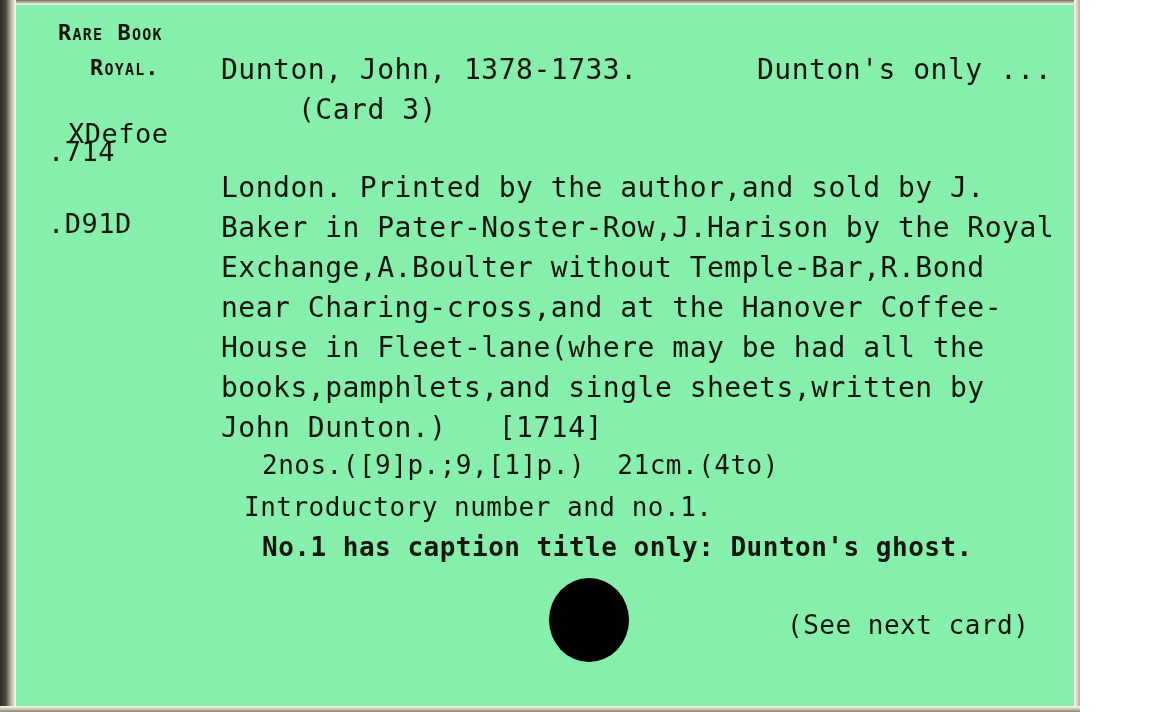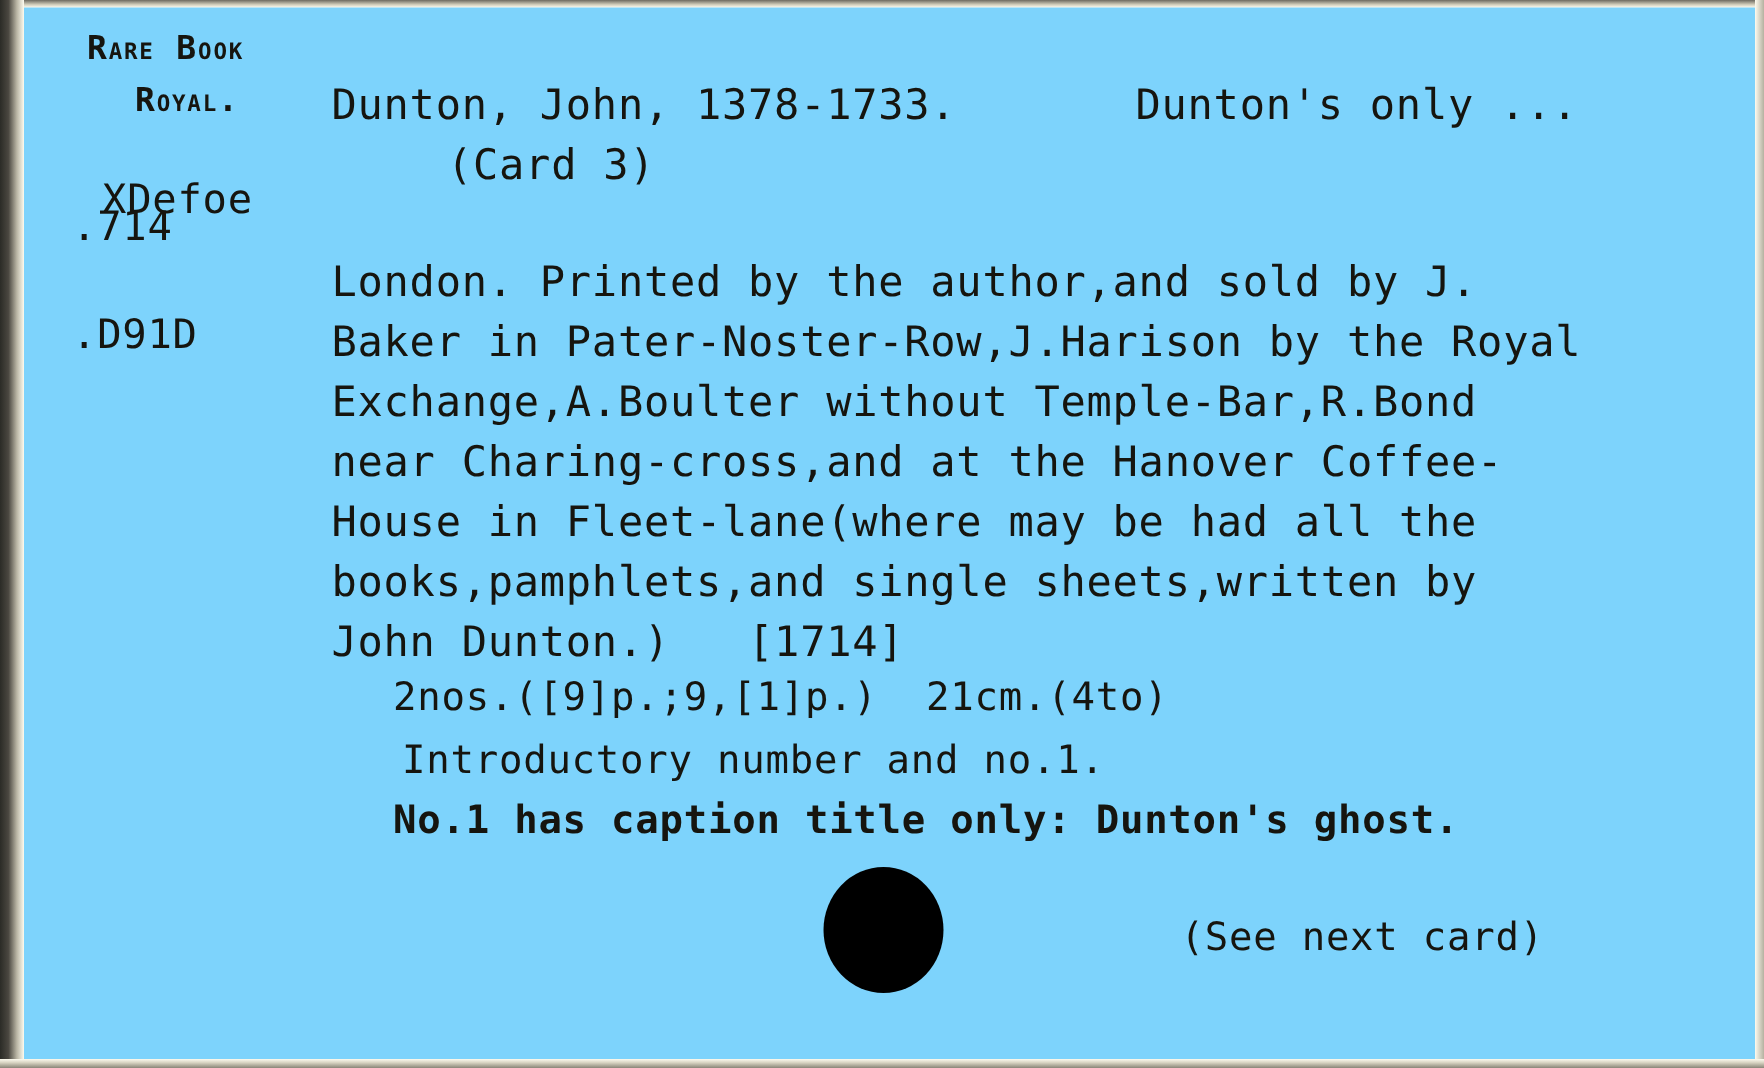--- a/index.html
+++ b/index.html
@@ -7,23 +7,23 @@
     padding: 0;
     background: #ffffff;
   }
   body {
     width: 1176px;
     height: 712px;
     font-family: "DejaVu Sans Mono", monospace;
   }
   .card {
     position: relative;
-    width: 1176px;
+    width: 1080px;
     height: 712px;
-    background: #7dd3fc;
+    background: #86efac;
     overflow: hidden;
   }
   
   .edge-left {
     position: absolute;
     left: 0;
     top: 0;
     width: 16px;
     height: 712px;
     background: linear-gradient(to right, #2b2b26 0%, #4a4740 35%, #b9b5a4 70%, #fdfbef 100%);
@@ -87,21 +87,21 @@
   .cardno   { left: 298px; top: 93px;  font-size: 28px; }
 
   .imprint {
     left: 221px;
     top: 168px;
     font-size: 28px;
     line-height: 40px;
   }
 
   .collation { left: 262px; top: 450px; font-size: 26px; }
-  .note1     { left: 268px; top: 492px; font-size: 26px; }
+  .note1     { left: 244px; top: 492px; font-size: 26px; }
   .note2     { left: 262px; top: 532px; font-size: 26px; font-weight: bold; }
 
   .seenext   { left: 787px; top: 610px; font-size: 26px; }
 
   .hole {
     position: absolute;
     left: 549px;
     top: 578px;
     width: 80px;
     height: 84px;

